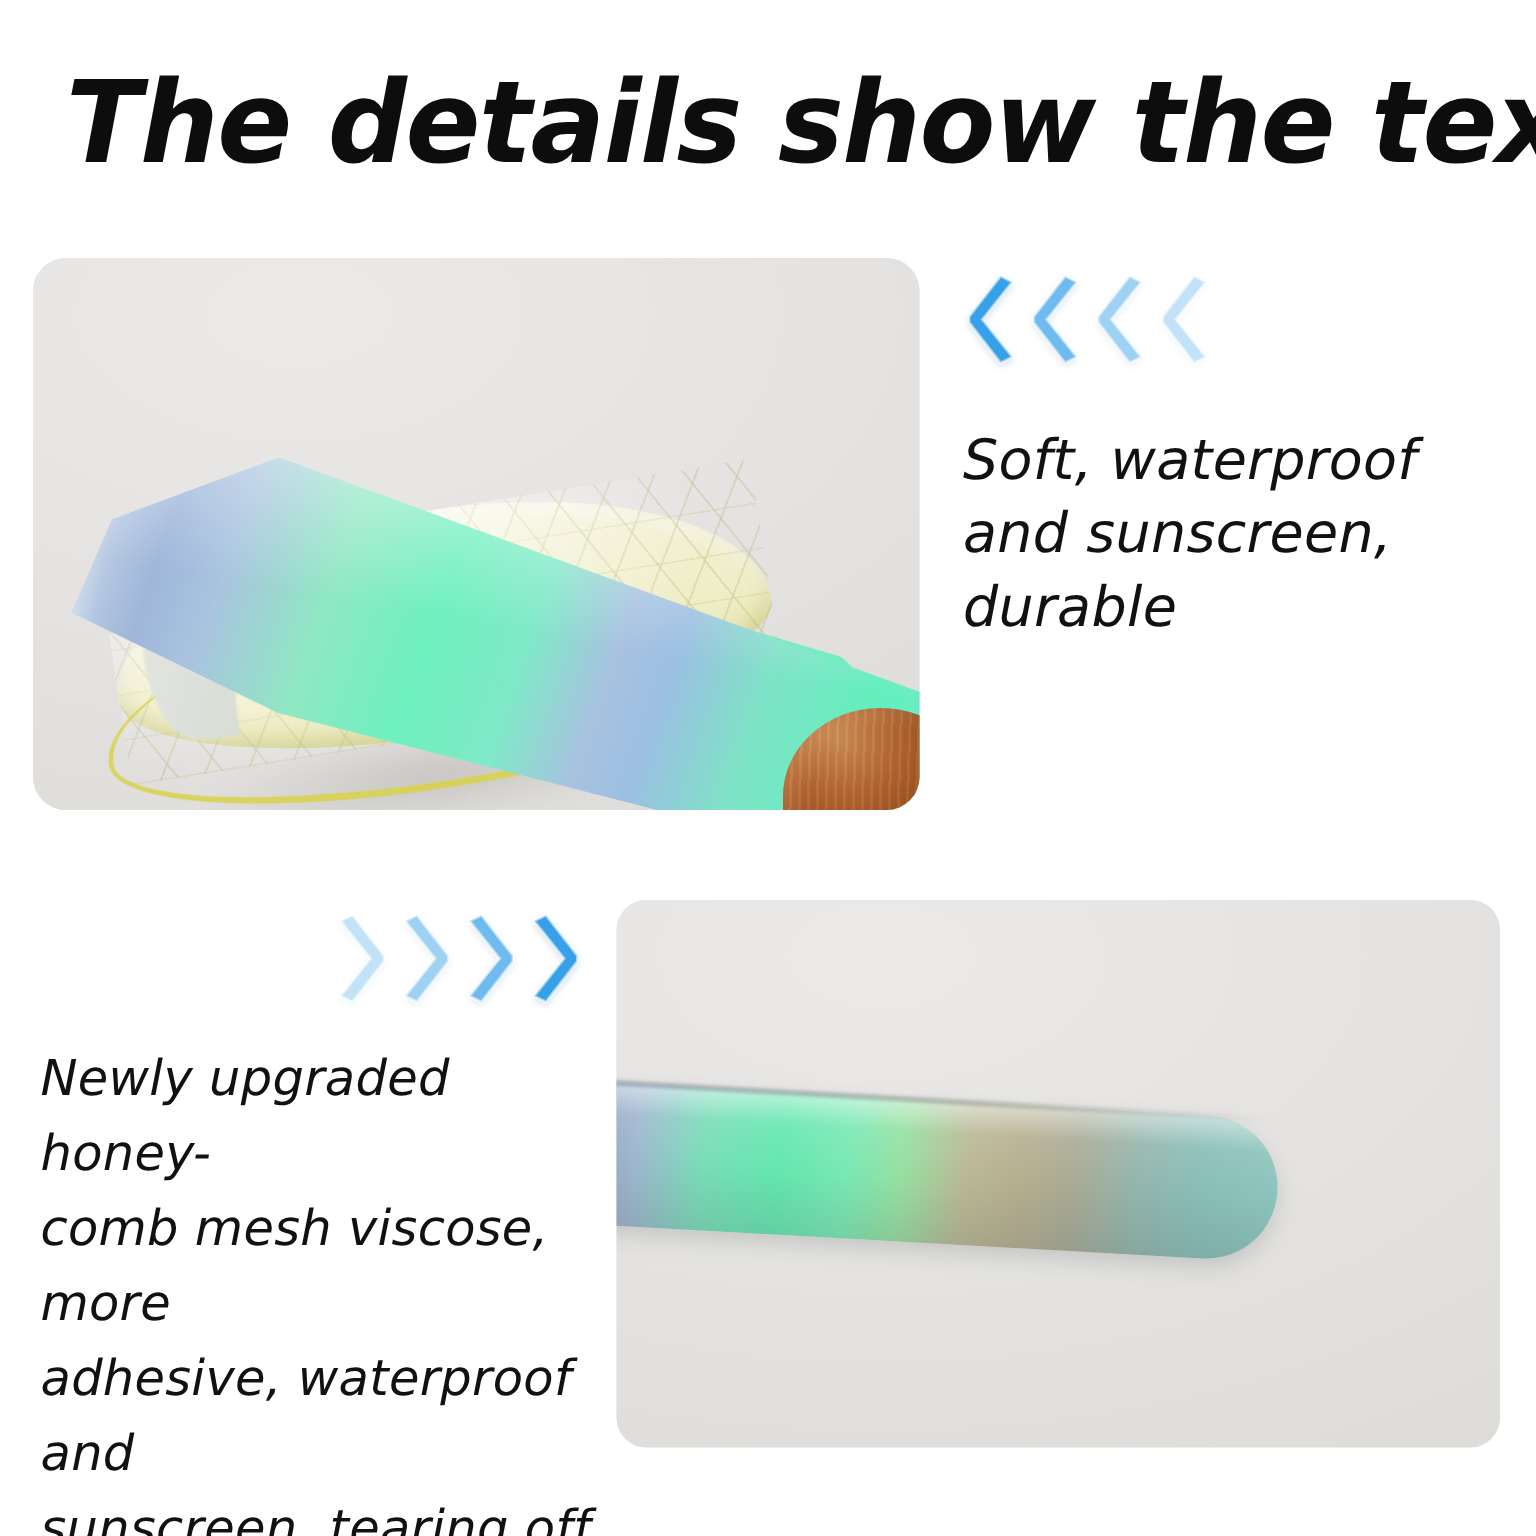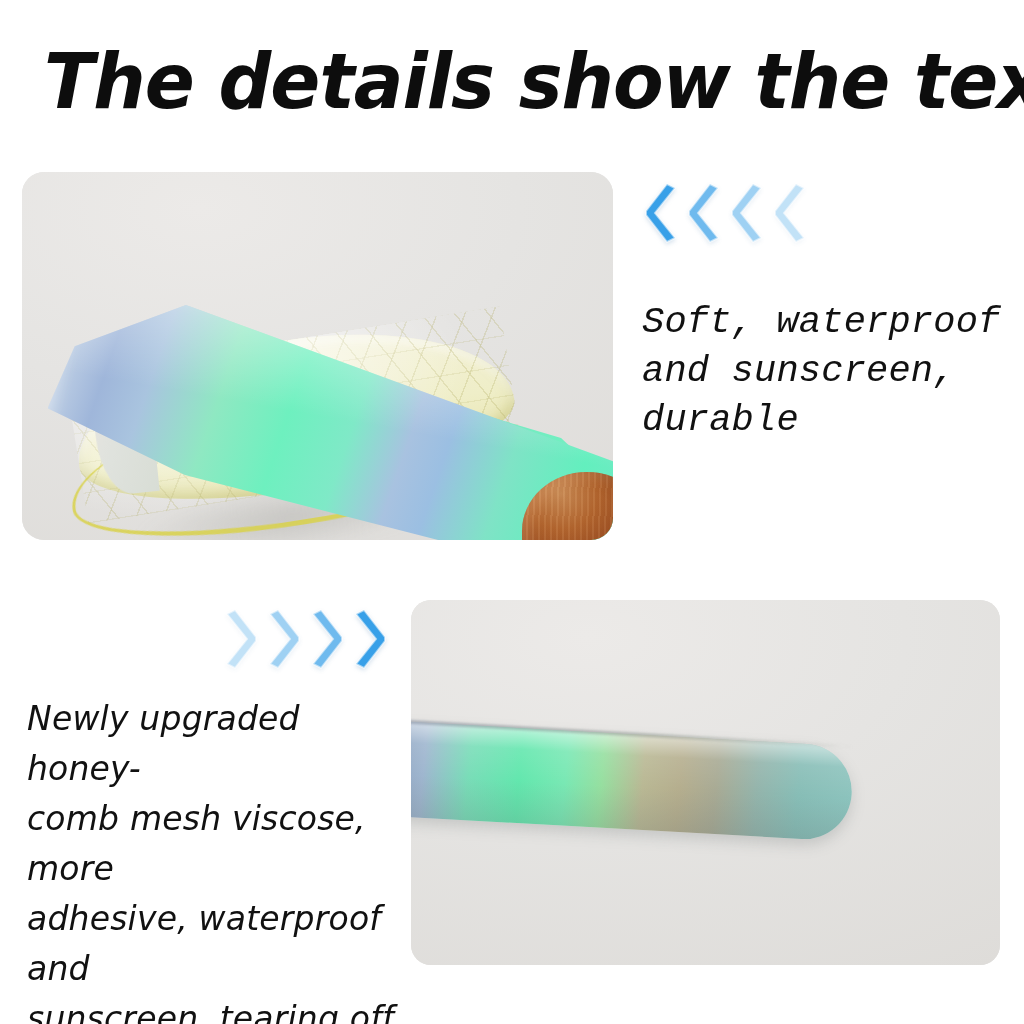--- a/index.html
+++ b/index.html
@@ -291,25 +291,24 @@
     font-family: "DejaVu Sans", sans-serif;
     font-style: italic;
     color: #111111;
     font-size: 36px;
     line-height: 48px;
     white-space: pre-line;
     letter-spacing: 0.2px;
   }
   #caption-top-right {
     left: 642px;
-    top: 298px;
+    top: 282px;
     width: 360px;
     font-size: 37px;
     line-height: 49px;
-    font-family: Liberation Mono, monospace;
   }
   #caption-bottom-left {
     left: 27px;
     top: 694px;
     width: 375px;
     font-size: 33px;
     line-height: 50px;
   }
 </style>
 </head>

